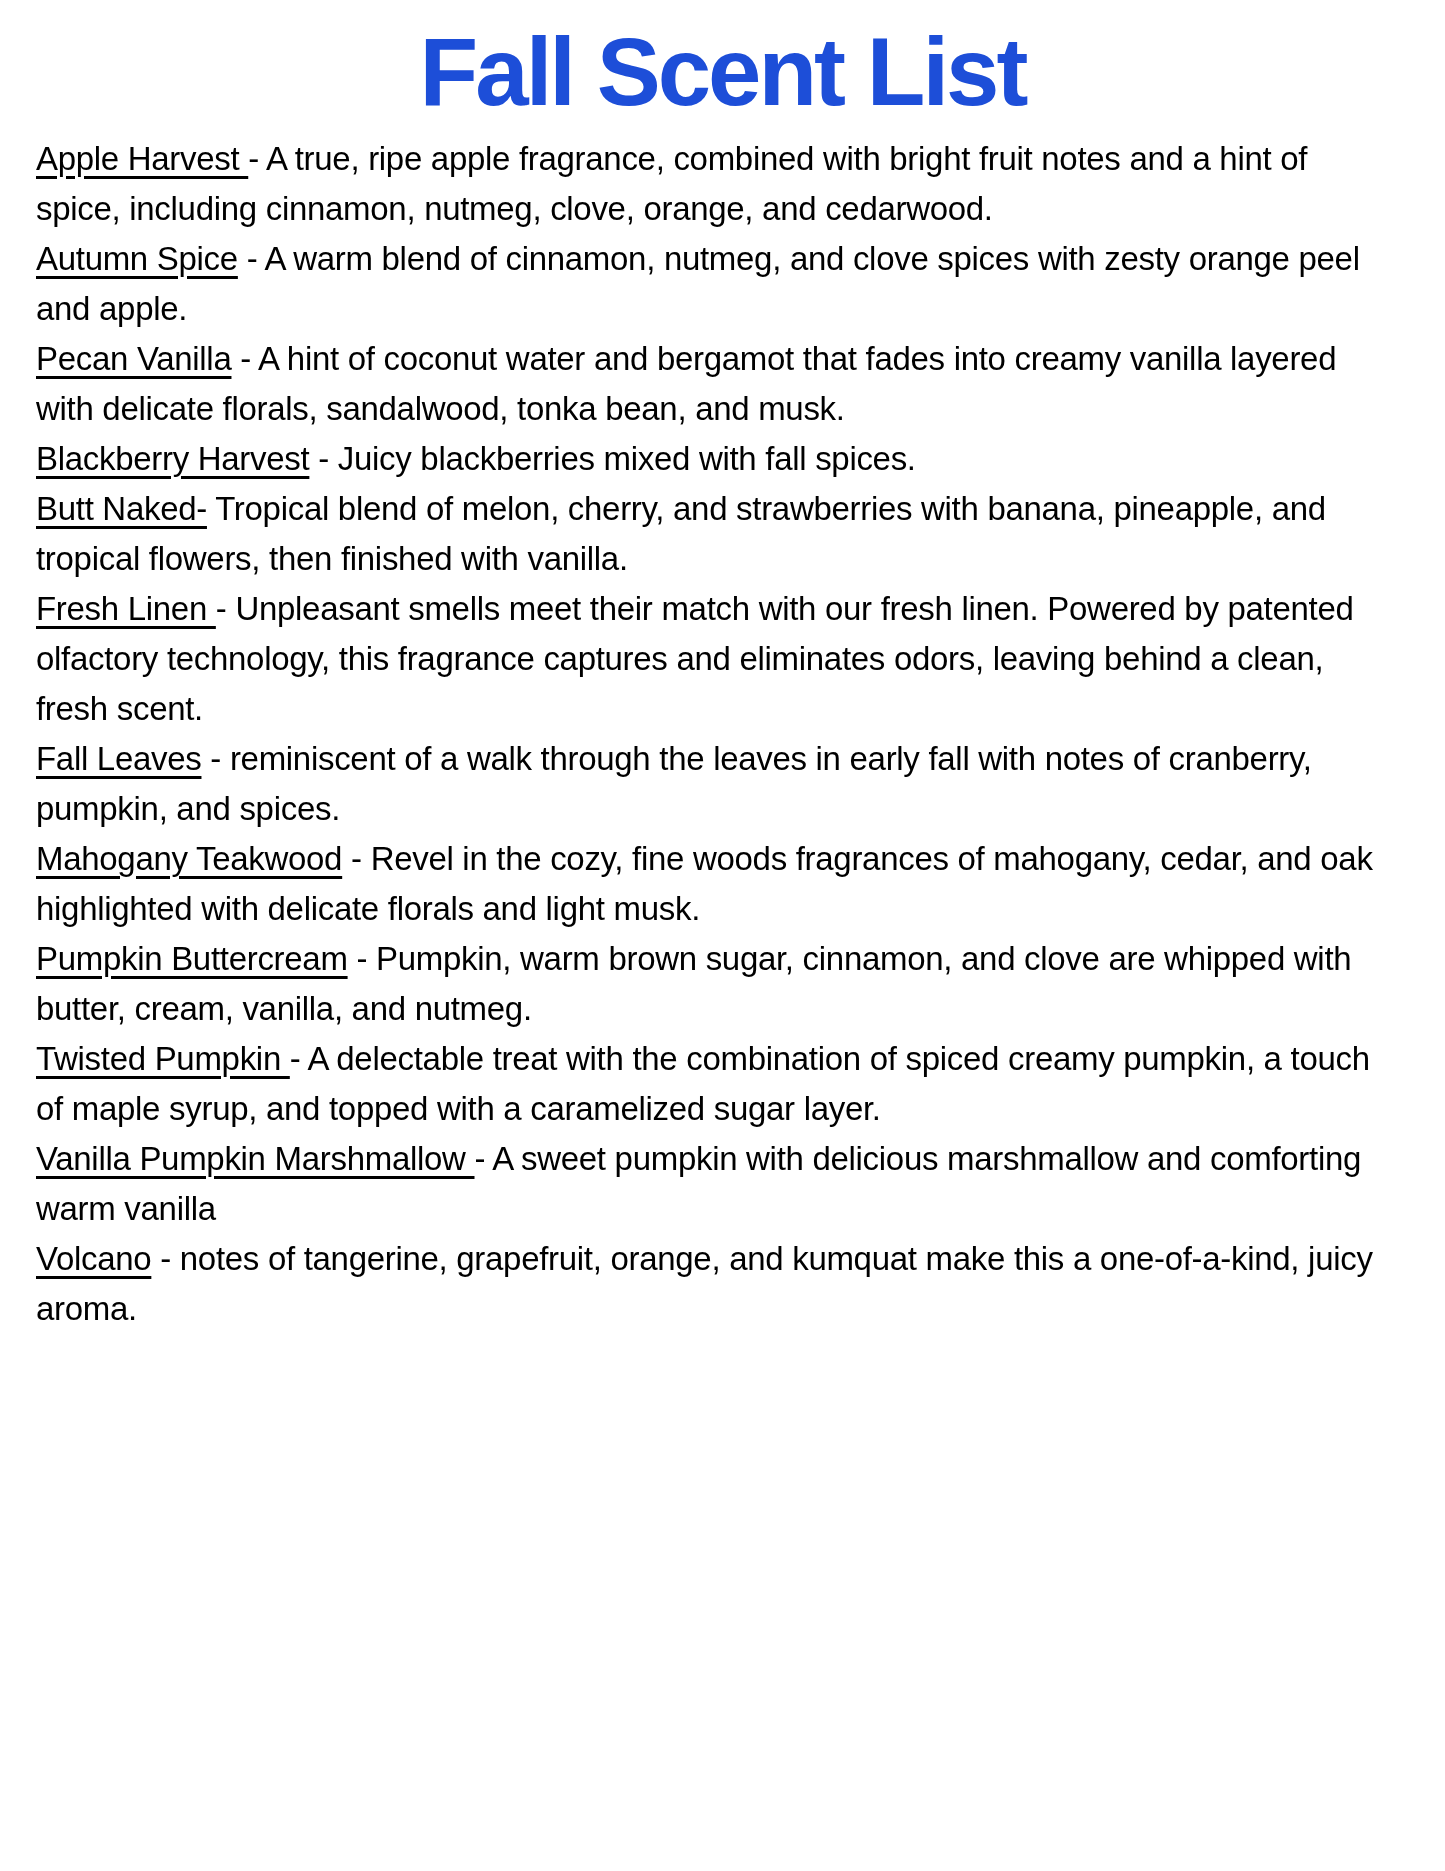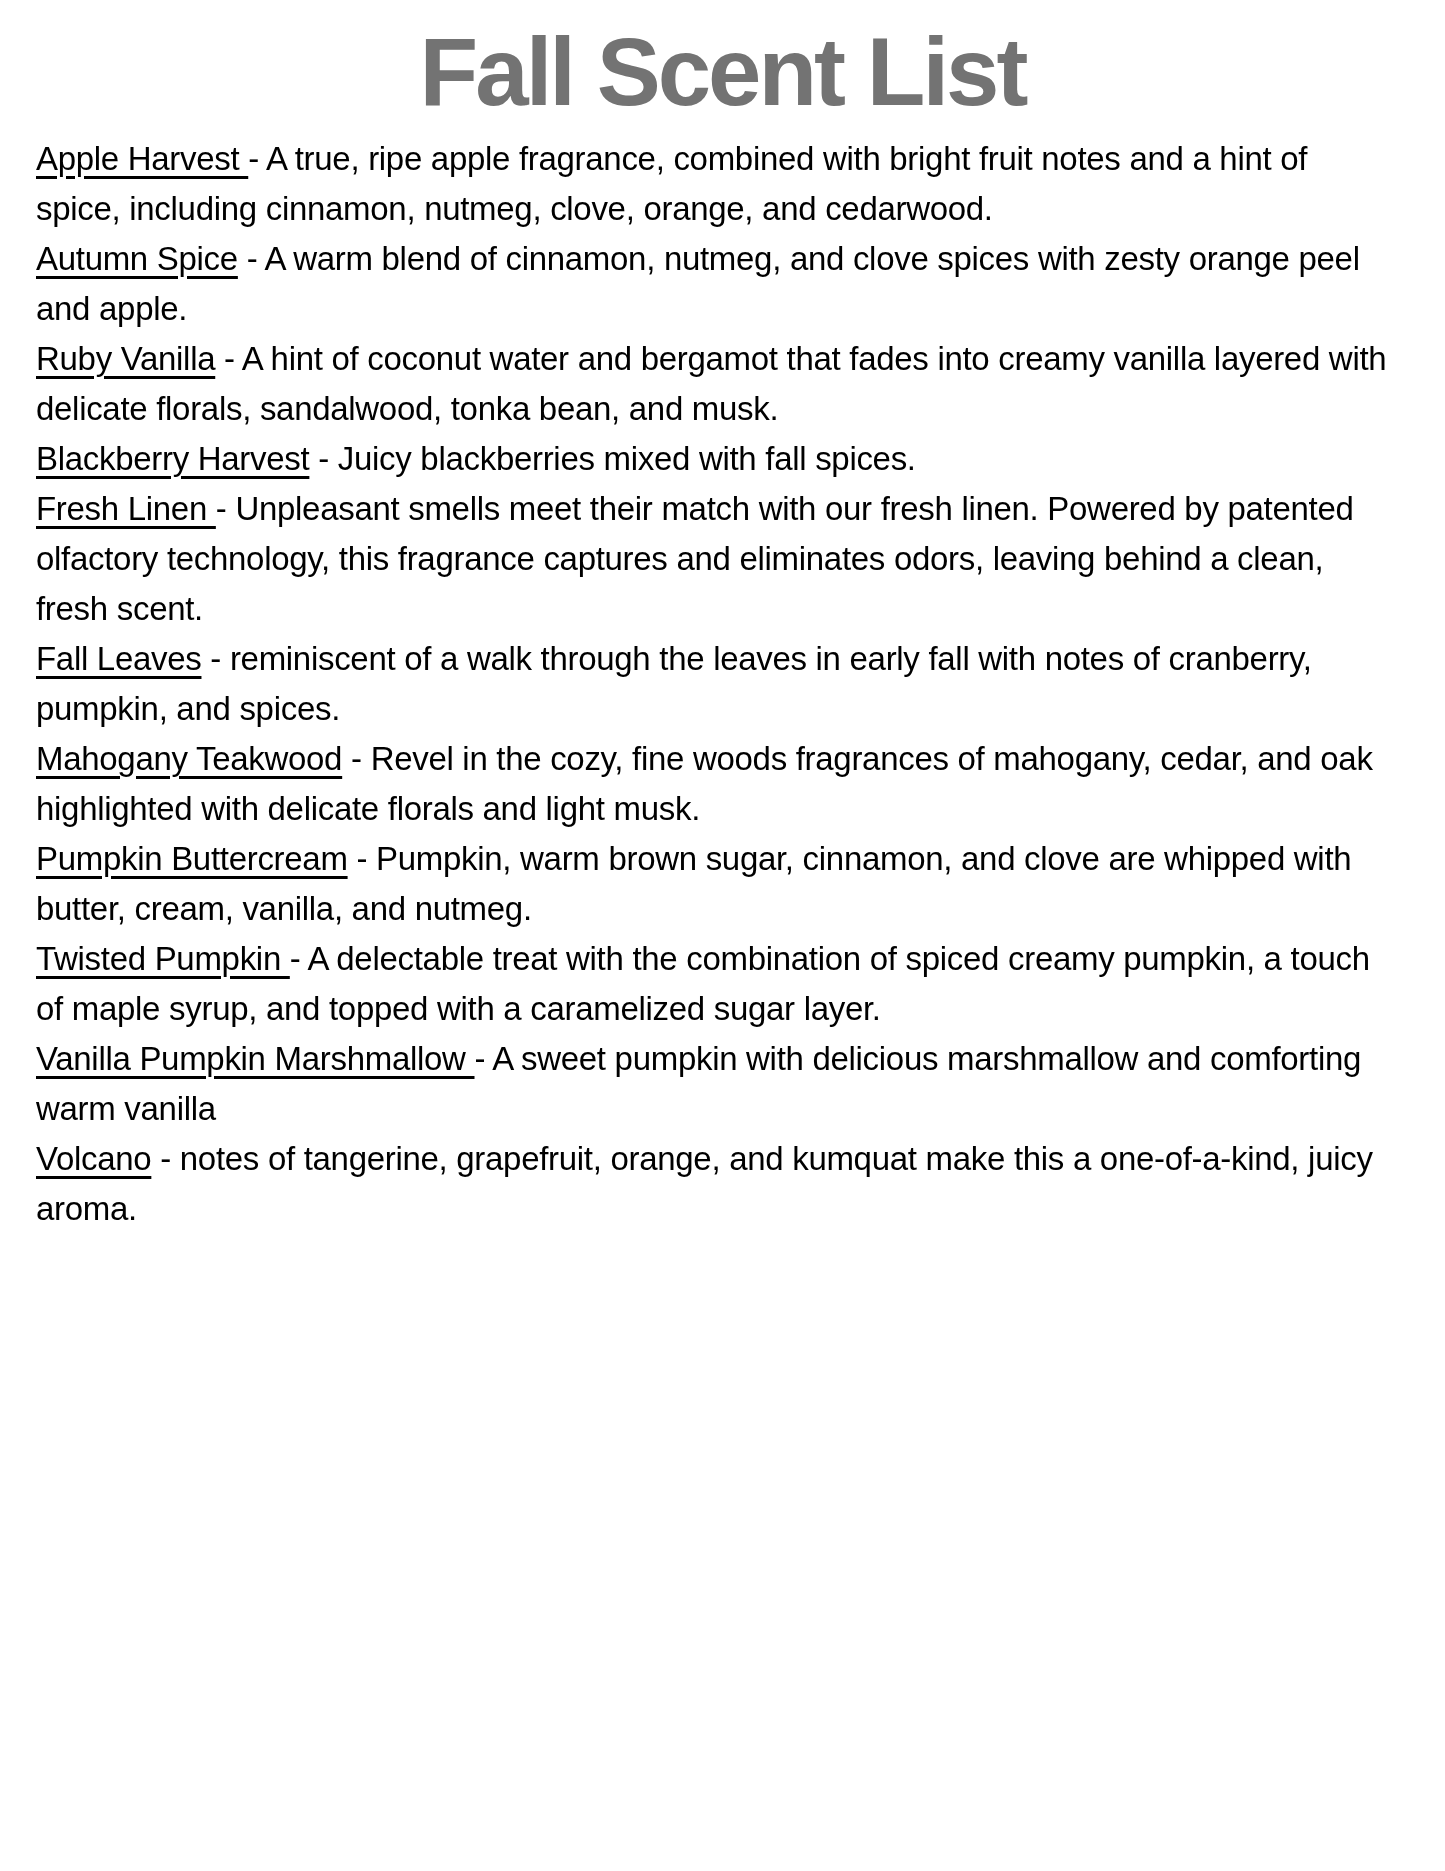--- a/index.html
+++ b/index.html
@@ -21,21 +21,21 @@
     background: #ffffff;
   }
   .title {
     margin: 0;
     padding-top: 18px;
     text-align: center;
     font-size: 96px;
     line-height: 108px;
     font-weight: 900;
     letter-spacing: -3px;
-    color: #737373;
+    color: #1d4ed8;
   }
   .scent-list {
     padding: 8px 48px 0 36px;
     font-size: 33px;
     line-height: 50px;
     font-weight: 400;
     letter-spacing: -0.3px;
   }
   .scent-entry {
     margin: 0;
@@ -55,25 +55,26 @@
 
 <div class="page">
   <h1 class="title">Fall Scent List</h1>
 
   <div class="scent-list" id="scent-list">
   <p class="scent-entry"><span class="scent-name">Apple Harvest </span><span class="scent-sep">- </span><span class="scent-desc">A true, ripe apple fragrance, combined with bright fruit notes and a hint of spice, including cinnamon, nutmeg, clove, orange, and cedarwood.</span></p>
 
   <p class="scent-entry"><span class="scent-name">Autumn Spice</span><span class="scent-sep"> - </span><span class="scent-desc">A warm blend of cinnamon, nutmeg, and clove spices with zesty orange peel and apple.</span></p>
 
 
-  <p class="scent-entry"><span class="scent-name">Ruby Vanilla</span><span class="scent-sep"> - </span><span class="scent-desc">A hint of coconut water and bergamot that fades into creamy vanilla layered with delicate florals, sandalwood, tonka bean, and musk.</span></p>
+  <p class="scent-entry"><span class="scent-name">Pecan Vanilla</span><span class="scent-sep"> - </span><span class="scent-desc">A hint of coconut water and bergamot that fades into creamy vanilla layered with delicate florals, sandalwood, tonka bean, and musk.</span></p>
 
 
   <p class="scent-entry"><span class="scent-name">Blackberry Harvest</span><span class="scent-sep"> - </span><span class="scent-desc">Juicy blackberries mixed with fall spices.</span></p>
 
+  <p class="scent-entry"><span class="scent-name">Butt Naked-</span><span class="scent-sep"> </span><span class="scent-desc">Tropical blend of melon, cherry, and strawberries with banana, pineapple, and tropical flowers, then finished with vanilla.</span></p>
 
   <p class="scent-entry"><span class="scent-name">Fresh Linen </span><span class="scent-sep">- </span><span class="scent-desc">Unpleasant smells meet their match with our fresh linen. Powered by patented olfactory technology, this fragrance captures and eliminates odors, leaving behind a clean, fresh scent.</span></p>
 
   <p class="scent-entry"><span class="scent-name">Fall Leaves</span><span class="scent-sep"> - </span><span class="scent-desc">reminiscent of a walk through the leaves in early fall with notes of cranberry, pumpkin, and spices.</span></p>
 
   <p class="scent-entry"><span class="scent-name">Mahogany Teakwood</span><span class="scent-sep"> - </span><span class="scent-desc">Revel in the cozy, fine woods fragrances of mahogany, cedar, and oak highlighted with delicate florals and light musk.</span></p>
 
   <p class="scent-entry"><span class="scent-name">Pumpkin Buttercream</span><span class="scent-sep"> - </span><span class="scent-desc">Pumpkin, warm brown sugar, cinnamon, and clove are whipped with butter, cream, vanilla, and nutmeg.</span></p>
 
 

